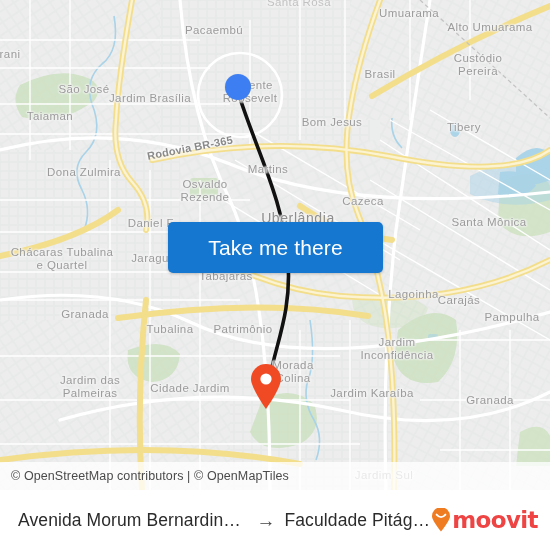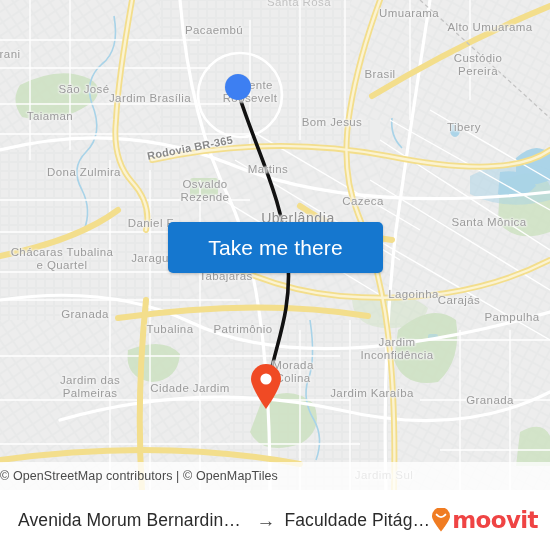--- a/index.html
+++ b/index.html
@@ -100,20 +100,21 @@
   
   #attribution {
     position: absolute;
     left: 0;
     top: 462px;
     width: 550px;
     height: 28px;
     background: rgba(255,255,255,0.78);
     display: flex;
     align-items: center;
+    padding-left: 11px;
     box-sizing: border-box;
     font-size: 12.5px;
     color: #4a4a4a;
     letter-spacing: 0.1px;
     white-space: pre;
   }
 
   
   #bottombar {
     position: absolute;

